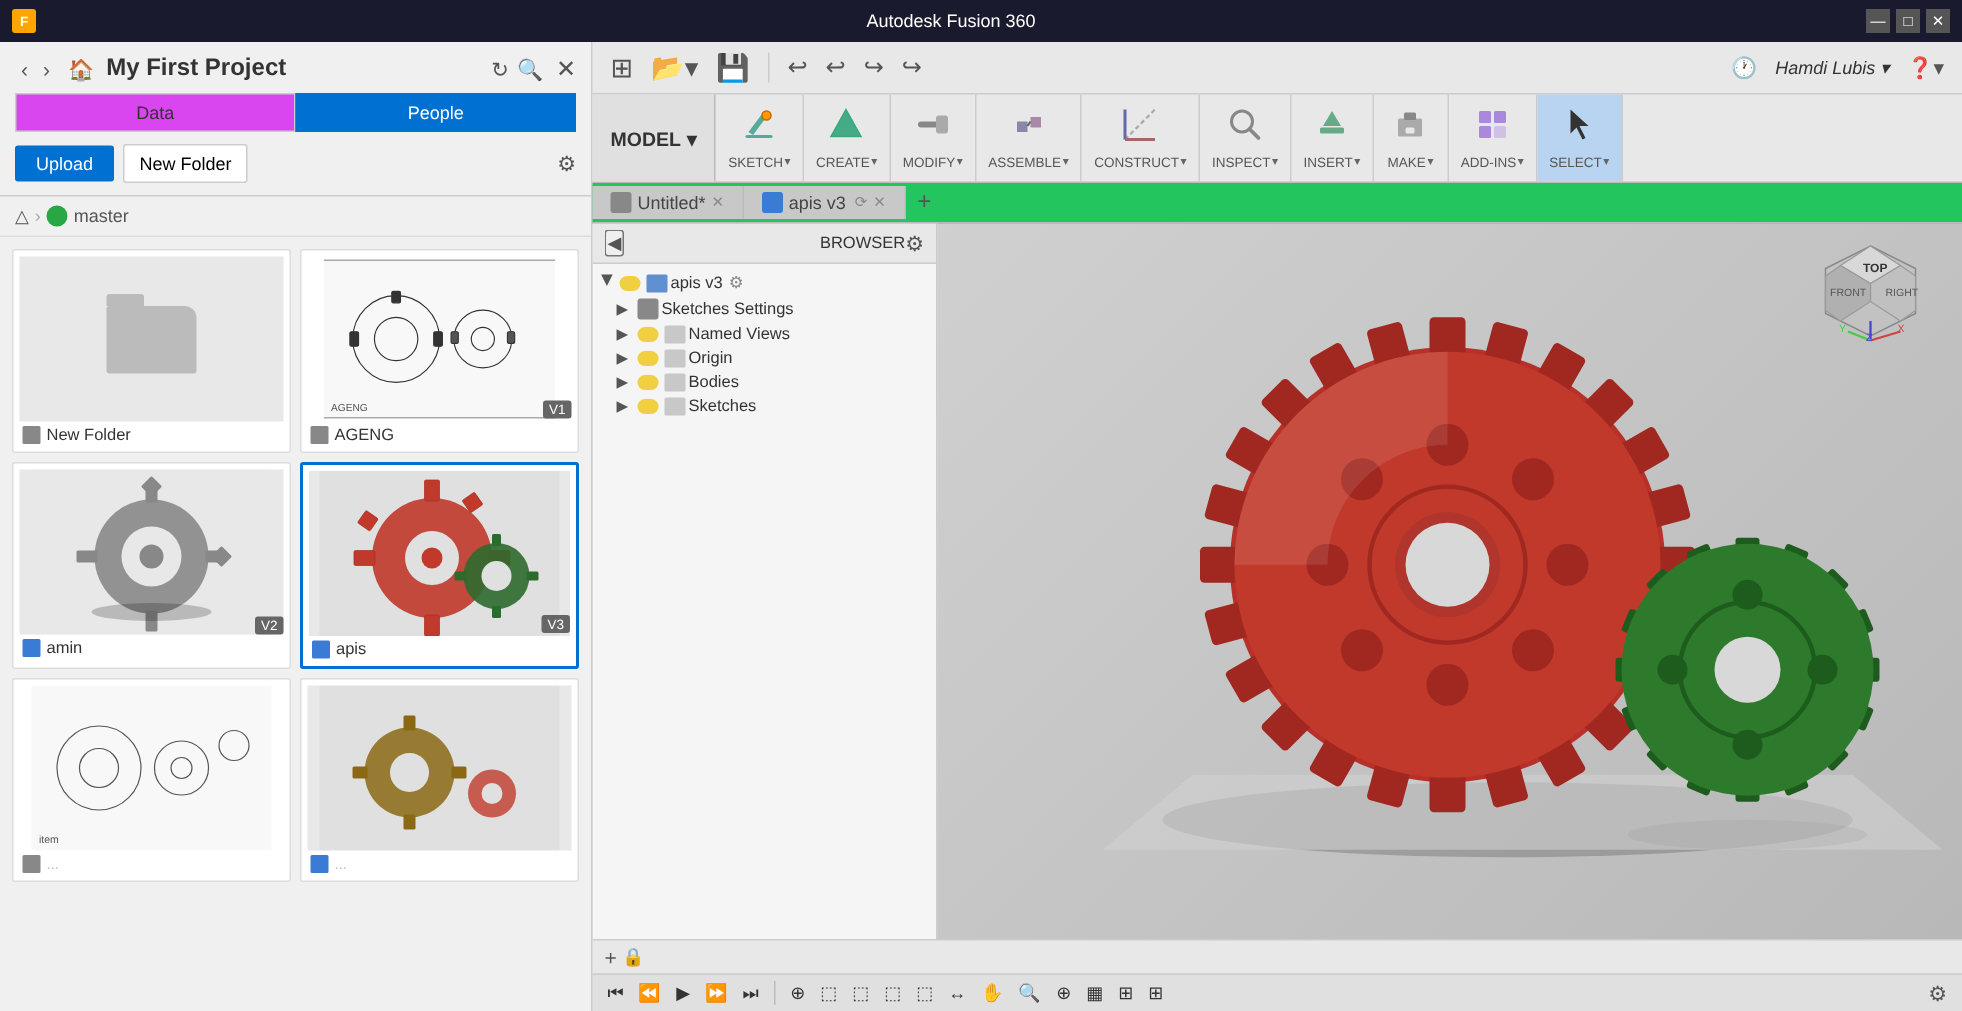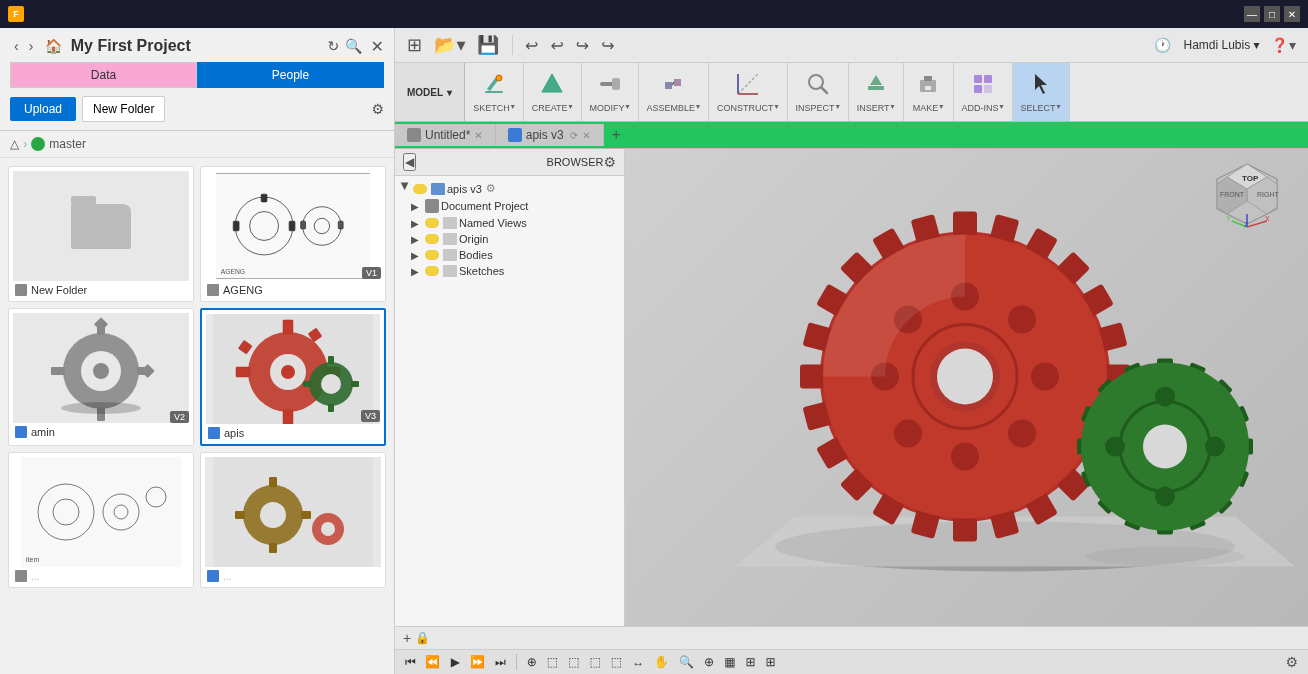--- a/index.html
+++ b/index.html
@@ -26,21 +26,21 @@
     #left-header-top { display: flex; align-items: center; gap: 8px; margin-bottom: 6px; }
     #left-header-top .nav-btns { display: flex; gap: 2px; }
     #left-header-top .nav-btn { background: none; border: none; cursor: pointer; color: #555; font-size: 14px; padding: 2px 4px; }
     #project-title { font-size: 16px; font-weight: 600; color: #333; flex: 1; }
     #header-actions { display: flex; gap: 6px; }
     #header-actions button { background: none; border: none; cursor: pointer; color: #555; font-size: 14px; }
     #close-panel { color: #555; font-size: 16px; background: none; border: none; cursor: pointer; }
 
     
     #tabs { display: flex; margin-bottom: 8px; }
-    .tab-btn { flex: 1; padding: 5px; border: 1px solid #ccc; background: #f9a8d4; cursor: pointer; font-size: 12px; color: #333; }
+    .tab-btn { flex: 1; padding: 5px; border: 1px solid #ccc; background: #d946ef; cursor: pointer; font-size: 12px; color: #333; }
     .tab-btn.active { background: #0070d2; color: white; border-color: #0070d2; }
 
     
     #toolbar-row { display: flex; align-items: center; gap: 6px; }
     #upload-btn { background: #0070d2; color: white; border: none; padding: 5px 14px; cursor: pointer; border-radius: 2px; font-size: 12px; }
     #new-folder-btn { background: white; border: 1px solid #ccc; padding: 5px 10px; cursor: pointer; border-radius: 2px; font-size: 12px; }
     #settings-btn { background: none; border: none; cursor: pointer; color: #555; font-size: 14px; margin-left: auto; }
 
     
     #breadcrumb { display: flex; align-items: center; gap: 4px; padding: 6px 10px; font-size: 12px; color: #555; border-bottom: 1px solid #ddd; }
@@ -66,21 +66,21 @@
     #toolbar-top button { background: none; border: none; cursor: pointer; font-size: 18px; color: #555; padding: 2px 4px; }
 
     #toolbar-main { display: flex; align-items: stretch; }
     .tb-section { display: flex; flex-direction: column; align-items: center; justify-content: center; padding: 4px 8px; border-right: 1px solid #ccc; cursor: pointer; min-width: 50px; }
     .tb-section.active { background: #c0d8f0; }
     .tb-section .tb-icon { font-size: 20px; color: #333; }
     .tb-section .tb-label { font-size: 9px; color: #555; white-space: nowrap; margin-top: 2px; }
     .tb-label-row { display: flex; align-items: center; gap: 1px; }
     .tb-arrow { font-size: 8px; color: #666; }
 
-    #model-btn { background: #e0e0e0; border: none; border-right: 1px solid #bbb; padding: 0 12px; cursor: pointer; font-size: 10px; font-weight: 600; color: #333; height: 100%; display: flex; align-items: center; gap: 4px; }
+    #model-btn { background: #e0e0e0; border: none; border-right: 1px solid #bbb; padding: 0 12px; cursor: pointer; font-size: 13px; font-weight: 600; color: #333; height: 100%; display: flex; align-items: center; gap: 4px; }
 
     
     #tabs-bar { display: flex; align-items: center; background: #22c55e; border-bottom: 1px solid #bbb; }
     .doc-tab { display: flex; align-items: center; gap: 4px; padding: 4px 12px; background: #c8c8c8; border-right: 1px solid #bbb; cursor: pointer; font-size: 12px; color: #444; }
     .doc-tab.active { background: #c8c8c8; border-bottom: 2px solid #c8c8c8; }
     .doc-tab .tab-close { color: #888; cursor: pointer; font-size: 10px; }
     .tab-icon { width: 14px; height: 14px; background: #888; border-radius: 2px; }
     .tab-icon.blue { background: #3a7bd5; }
     #new-tab-btn { padding: 4px 8px; background: none; border: none; cursor: pointer; color: #555; font-size: 16px; }
 
@@ -123,20 +123,21 @@
     
     #bottom-toolbar { background: #e0e0e0; border-top: 1px solid #ccc; display: flex; align-items: center; padding: 2px 6px; gap: 2px; }
     .bt-btn { background: none; border: none; cursor: pointer; color: #333; font-size: 12px; padding: 2px 4px; }
     #bt-settings { margin-left: auto; color: #555; font-size: 14px; }
   </style>
 </head>
 <body>
 
 <div id="title-bar">
   <div class="logo">F</div>
+  <div class="title">Autodesk Fusion 360</div>
   <div class="win-controls">
     <button class="win-btn">—</button>
     <button class="win-btn">□</button>
     <button class="win-btn">✕</button>
   </div>
 </div>
 
 <div id="main">
 
   <div id="left-panel">
@@ -342,21 +343,21 @@
         <button style="font-size:18px;">⊞</button>
         <button>📂▾</button>
         <button>💾</button>
         <span style="width:1px; background:#ccc; height:20px; margin:0 4px; display:inline-block;"></span>
         <button style="font-size:16px;">↩</button>
         <button style="font-size:16px;">↩</button>
         <button style="font-size:16px;">↪</button>
         <button style="font-size:16px;">↪</button>
         <div style="flex:1;"></div>
         <button style="font-size:14px;">🕐</button>
-        <button style="font-size:12px; color:#333;">
+        <button style="font-size:12px; color:#333;font-style:italic;">
           <span>Hamdi Lubis</span> ▾
         </button>
         <button style="font-size:14px;">❓▾</button>
       </div>
 
       <div id="toolbar-main" style="display:flex; align-items:stretch; height:58px;">
         <button id="model-btn">
           <span>MODEL</span>
           <span>▾</span>
         </button>
@@ -527,21 +528,21 @@
             <span class="tree-arrow expanded">▶</span>
             <div class="tree-eye"></div>
             <div class="tree-folder blue"></div>
             <span class="tree-label">apis v3</span>
             <span class="tree-settings">⚙</span>
           </div>
 
           <div class="tree-item tree-indent">
             <span class="tree-arrow">▶</span>
             <div style="width:14px; height:14px; background:#888; border-radius:2px; margin:0 2px; flex-shrink:0;"></div>
-            <span class="tree-label">Document Project</span>
+            <span class="tree-label">Sketches Settings</span>
           </div>
 
           <div class="tree-item tree-indent">
             <span class="tree-arrow">▶</span>
             <div class="tree-eye" style="background:#f0d040;"></div>
             <div class="tree-folder"></div>
             <span class="tree-label">Named Views</span>
           </div>
 
           <div class="tree-item tree-indent">

